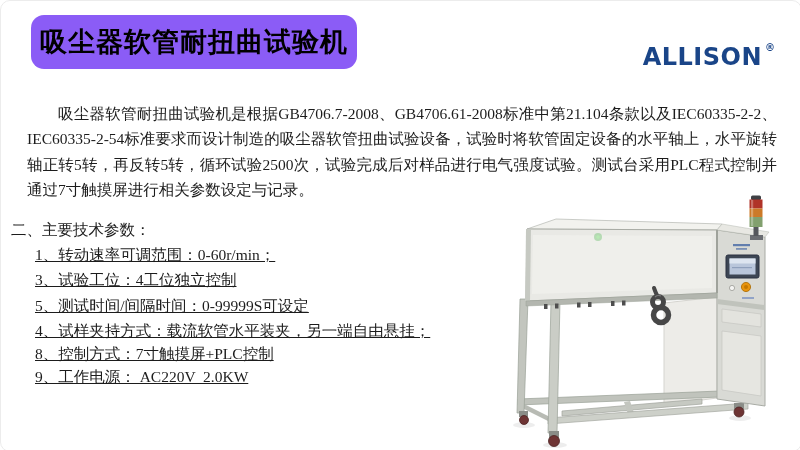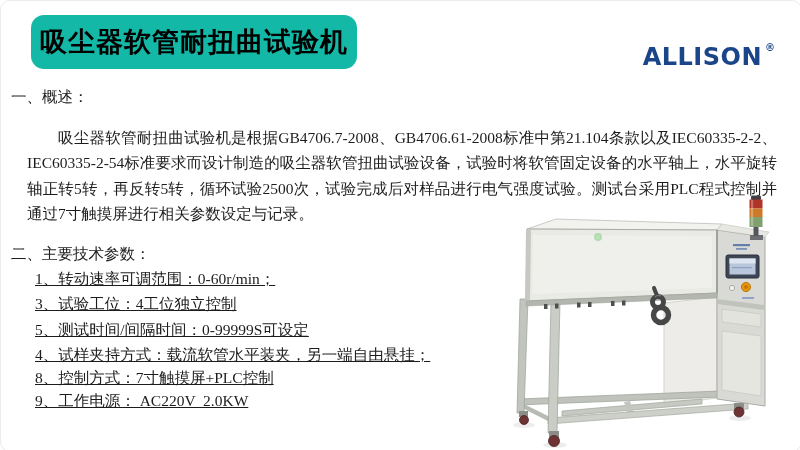--- a/index.html
+++ b/index.html
@@ -31,31 +31,30 @@
   .spec-list{margin:0;padding:0 0 0 24px;list-style:none;}
   .spec-item{font-size:15.5px;line-height:25.2px;white-space:pre-wrap;text-decoration:underline;}
   .spec-item.tight{line-height:22.5px;}
   .machine{position:absolute;left:483px;top:186px;width:312px;height:264px;}
 </style>
 </head>
 <body>
 
 <div class="page">
 
-  <div class="banner" style="background: #14b8a6;">
+  <div class="banner" style="background: #8b5cf6;">
     <span>吸尘器软管耐扭曲试验机</span>
   </div>
 
   <div class="logo" style="color: rgb(26, 69, 136); margin-left: 11px;">
     <span class="logo-latin">ALLISON</span>
     <span class="logo-reg">®</span>
   </div>
 
   <div class="content">
-    <div class="h-line">一、概述：</div>
     <p class="para">吸尘器软管耐扭曲试验机是根据GB4706.7-2008、GB4706.61-2008标准中第21.104条款以及IEC60335-2-2、IEC60335-2-54标准要求而设计制造的吸尘器软管扭曲试验设备，试验时将软管固定设备的水平轴上，水平旋转轴正转5转，再反转5转，循环试验2500次，试验完成后对样品进行电气强度试验。测试台采用PLC程式控制并通过7寸触摸屏进行相关参数设定与记录。</p>
     <div class="h-line">二、主要技术参数：</div>
     <ul class="spec-list">
       <li class="spec-item">1、转动速率可调范围：0-60r/min；</li>
       <li class="spec-item">3、试验工位：4工位独立控制</li>
       <li class="spec-item">5、测试时间/间隔时间：0-99999S可设定</li>
       <li class="spec-item">4、试样夹持方式：载流软管水平装夹，另一端自由悬挂；</li>
       <li class="spec-item tight">8、控制方式：7寸触摸屏+PLC控制</li>
       <li class="spec-item tight">9、工作电源： AC220V  2.0KW</li>
 

